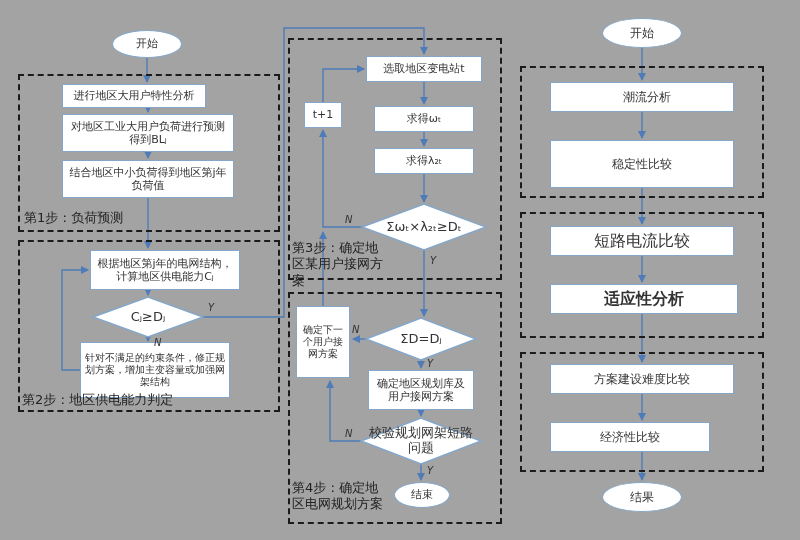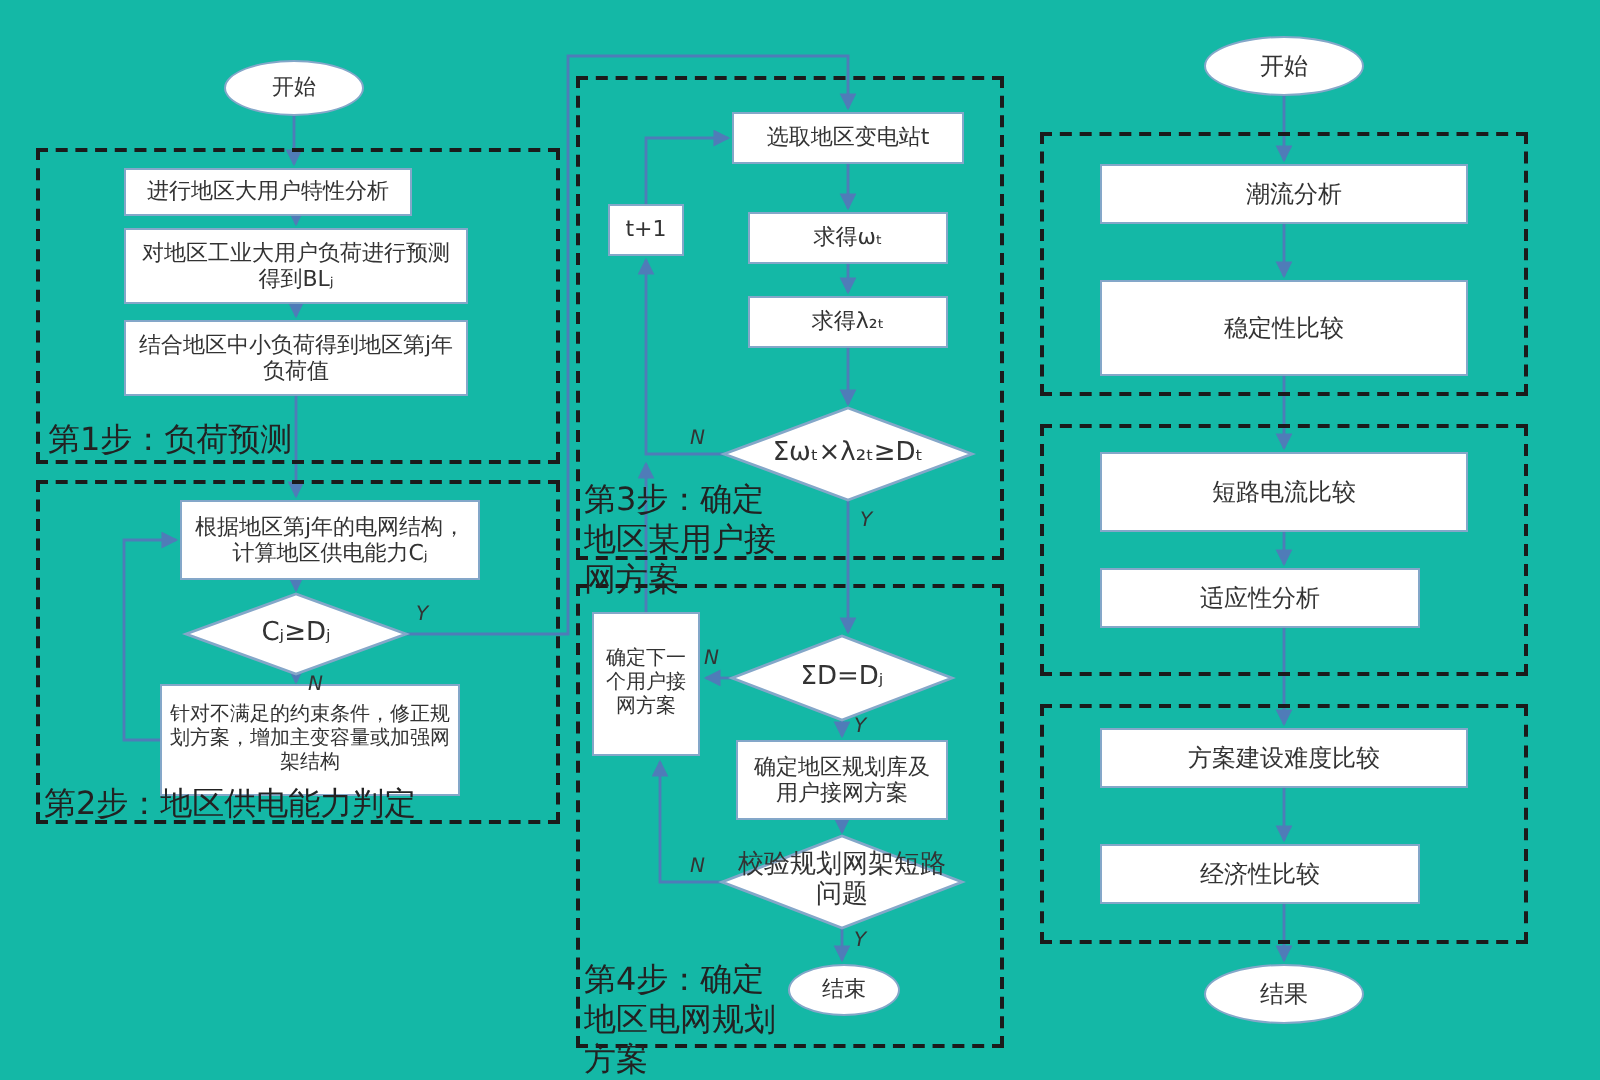--- a/index.html
+++ b/index.html
@@ -1,24 +1,24 @@
 <!DOCTYPE html>
 <html><head>
 <meta charset="utf-8">
 <style>
   html,body{margin:0;padding:0;background:#fff;}
-  .canvas{position:relative;width:800px;height:540px;background:#14b8a6;overflow:hidden;
+  .canvas{position:relative;width:800px;height:540px;background:#a3a3a3;overflow:hidden;
           font-family:"DejaVu Sans","Liberation Sans",sans-serif;color:#333;}
   .layer{position:absolute;left:0;top:0;}
   .node{position:absolute;box-sizing:border-box;border:1.4px solid #84a7c9;background:#fff;
         display:flex;align-items:center;justify-content:center;text-align:center;
         font-size:11px;line-height:1.22;padding:2px 4px;}
   .oval{border-radius:50%;}
   .group{position:absolute;box-sizing:border-box;border:2px dashed #1b1b1b;background:transparent;}
-  .steplabel{position:absolute;font-size:16px;line-height:1.25;color:#222;}
+  .steplabel{position:absolute;font-size:13px;line-height:1.25;color:#222;}
   .dtext{position:absolute;display:flex;align-items:center;justify-content:center;
          text-align:center;font-size:13px;line-height:1.15;color:#333;}
   .branch{position:absolute;font-size:10px;font-style:italic;color:#333;}
   .small{font-size:10px;}
 </style>
 </head>
 <body>
 
 <div class="canvas">
 
@@ -98,22 +98,22 @@
   <div class="node small" style="left:296px;top:306px;width:54px;height:72px;">确定下一个用户接网方案</div>
   <div class="dtext" style="left:366px;top:325px;width:110px;height:28px;">ΣD=Dⱼ</div>
   <div class="node" style="left:368px;top:370px;width:106px;height:40px;">确定地区规划库及用户接网方案</div>
   <div class="dtext" style="left:366px;top:425px;width:110px;height:32px;">校验规划网架短路问题</div>
   <div class="node oval" style="left:394px;top:482px;width:56px;height:26px;">结束</div>
   <div class="steplabel" style="left:292px;top:480px;width:96px;">第4步：确定地区电网规划方案</div>
 
   <div class="node oval" style="left:602px;top:18px;width:80px;height:30px;font-size:12px;">开始</div>
   <div class="node" style="left:550px;top:82px;width:184px;height:30px;font-size:12px;padding-left:14px;">潮流分析</div>
   <div class="node" style="left:550px;top:140px;width:184px;height:48px;font-size:12px;">稳定性比较</div>
-  <div class="node" style="left:550px;top:226px;width:184px;height:40px;font-size:12px;">短路电流比较</div>
-  <div class="node" style="left:550px;top:284px;width:160px;height:30px;font-size:12px;">适应性分析</div>
+  <div class="node" style="left:550px;top:226px;width:184px;height:30px;font-size:16px;">短路电流比较</div>
+  <div class="node" style="left:550px;top:284px;width:188px;height:30px;font-size:16px;font-weight:bold;">适应性分析</div>
   <div class="node" style="left:550px;top:364px;width:184px;height:30px;font-size:12px;">方案建设难度比较</div>
   <div class="node" style="left:550px;top:422px;width:160px;height:30px;font-size:12px;">经济性比较</div>
   <div class="node oval" style="left:602px;top:482px;width:80px;height:30px;font-size:12px;">结果</div>
 
   <div class="branch" style="left:208px;top:302px;">Y</div>
   <div class="branch" style="left:154px;top:337px;">N</div>
   <div class="branch" style="left:345px;top:214px;">N</div>
   <div class="branch" style="left:430px;top:255px;">Y</div>
   <div class="branch" style="left:352px;top:324px;">N</div>
   <div class="branch" style="left:427px;top:358px;">Y</div>

